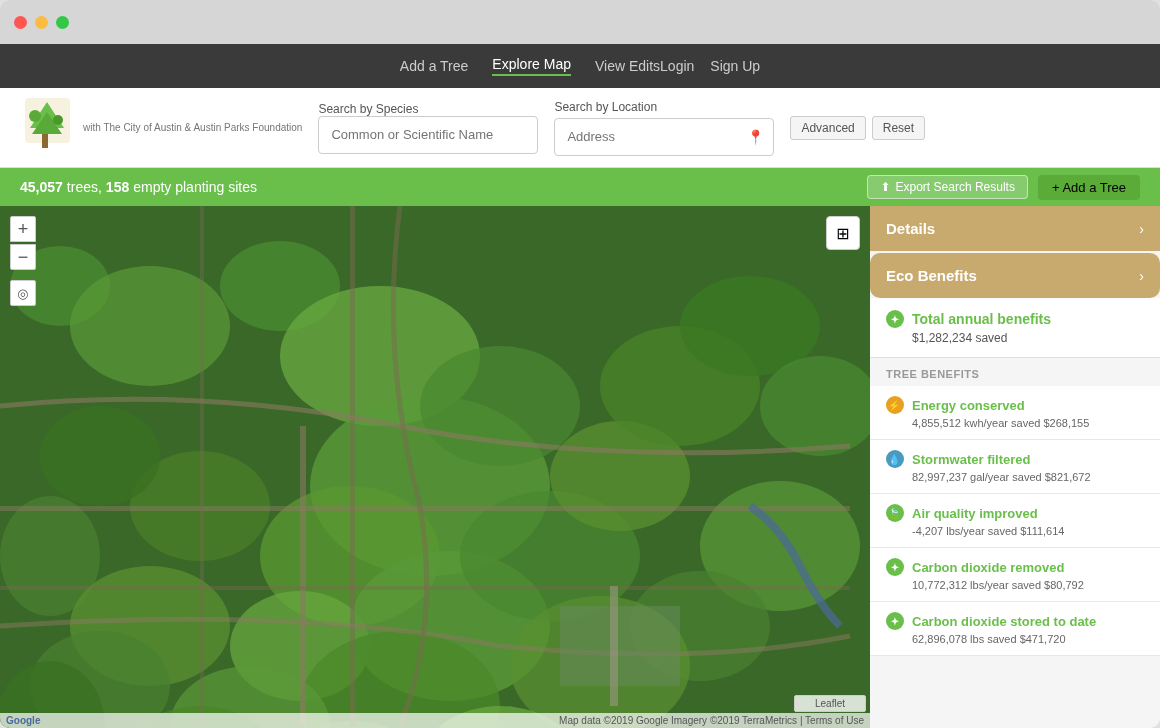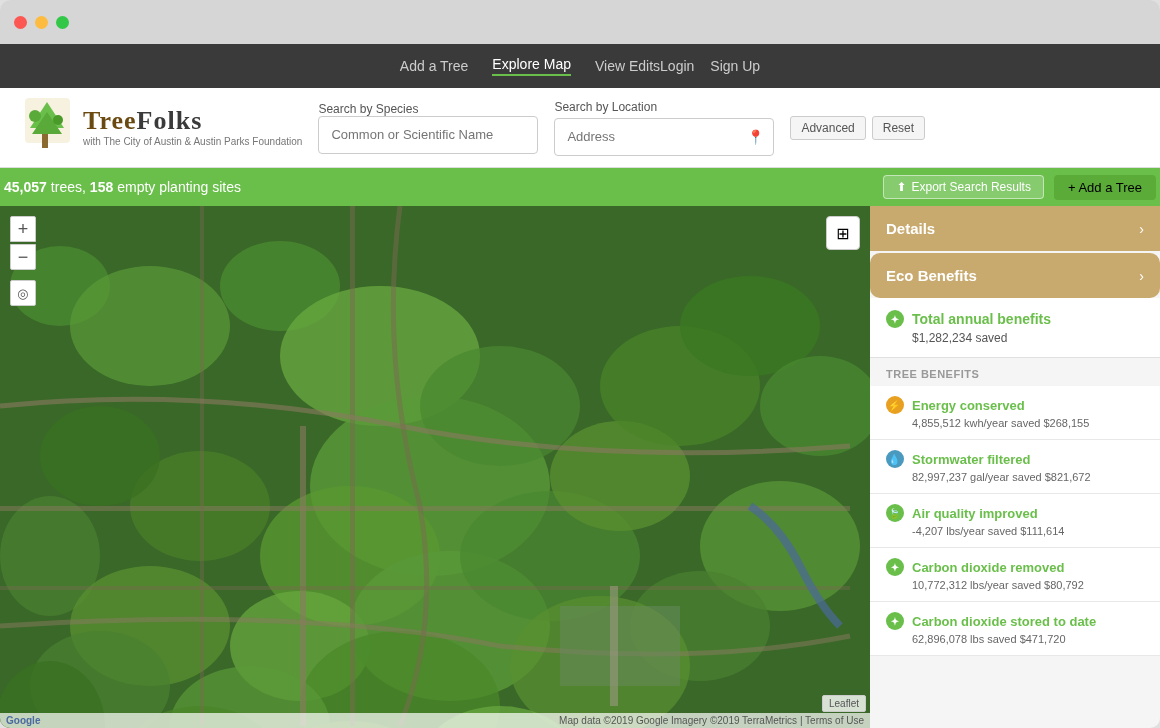--- a/index.html
+++ b/index.html
@@ -40,23 +40,20 @@
       <svg width="55" height="60" viewBox="0 0 55 60">
         <rect x="5" y="0" width="45" height="45" rx="4" fill="#c8a030" opacity="0.15"></rect>
         <polygon points="27,4 10,30 44,30" fill="#6abf4b"></polygon>
         <polygon points="27,14 12,36 42,36" fill="#5aaa3a"></polygon>
         <rect x="22" y="36" width="6" height="14" fill="#8a6a30"></rect>
         <circle cx="15" cy="18" r="6" fill="#5aaa3a"></circle>
         <circle cx="38" cy="22" r="5" fill="#4a9a2a"></circle>
       </svg>
     </div>
     <div>
-      <div style="font-size:26px; font-weight:700; color:#3a3a3a; font-family:Georgia,serif; letter-spacing:1px; line-height:1.1;">
-        <span style="color:#6a4a10;">Tree</span><span style="color:#3a3a3a;">Folks</span>
-      </div>
       <div style="font-size:10px; color:#777; line-height:1.2;">with The City of Austin &amp; Austin Parks Foundation</div>
     </div>
   </div>
 
   <div style="display:flex; flex-direction:column; gap:0;">
     <label style="font-size:12px; color:#555;">Search by Species</label>
     <input type="text" style="border: 1px solid rgb(204, 204, 204); border-radius: 4px; padding: 8px 12px; font-size: 13px; color: rgb(153, 153, 153); width: 220px; height: 38px; outline: none;" placeholder="Common or Scientific Name">
   </div>
 
   <div style="display:flex; flex-direction:column; gap:4px;">
@@ -68,21 +65,21 @@
   </div>
 
   <div style="display:flex; flex-direction:column; align-items:flex-start; gap:6px;">
     <div style="display:flex; gap:6px;">
       <button style="border:1px solid #ccc; background:#f5f5f5; padding:4px 10px; font-size:12px; cursor:pointer; border-radius:3px; color:#555;">Advanced</button>
       <button style="border:1px solid #ccc; background:#f5f5f5; padding:4px 10px; font-size:12px; cursor:pointer; border-radius:3px; color:#555;">Reset</button>
     </div>
   </div>
 </header>
 
-<div style="background:#6abf4b; padding:7px 4px; display:flex; align-items:center; justify-content:space-between; height:38px;">
+<div style="background:#6abf4b; padding:7px 20px; display:flex; align-items:center; justify-content:space-between; height:38px;">
   <div style="color:#fff; font-size:14px; display:flex; align-items:center; gap:4px;">
     <strong>45,057</strong>
     <span>trees,</span>
     <strong>158</strong>
     <span>empty planting sites</span>
   </div>
   <div style="display:flex; gap:10px; align-items:center;">
     <button style="background:rgba(255,255,255,0.2); border:1px solid rgba(255,255,255,0.5); color:#fff; padding:4px 12px; font-size:12px; border-radius:4px; cursor:pointer; display:flex; align-items:center; gap:5px;">
       <span>⬆</span>
       <span>Export Search Results</span>
@@ -152,21 +149,21 @@
       <button style="width:26px; height:26px; background:#fff; border:1px solid #ccc; display:flex; align-items:center; justify-content:center; cursor:pointer; font-size:13px; color:#555; border-radius:2px;">◎</button>
     </div>
 
     <div style="position:absolute; top:10px; right:10px; width:34px; height:34px; background:#fff; border:1px solid #ccc; border-radius:4px; display:flex; align-items:center; justify-content:center; cursor:pointer; z-index:10; font-size:16px;">⊞</div>
 
     <div style="position:absolute; bottom:0; left:0; right:0; background:rgba(255,255,255,0.7); padding:2px 6px; font-size:10px; color:#555; display:flex; justify-content:space-between; z-index:10;">
       <span style="font-weight:bold; color:#4a6aa0;">Google</span>
       <span>Map data ©2019 Google Imagery ©2019 TerraMetrics | Terms of Use</span>
     </div>
 
-    <div style="position:absolute; bottom:16px; right:4px; background:rgba(255,255,255,0.8); border:1px solid #ccc; padding:2px 6px; font-size:10px; color:#555; border-radius:2px; z-index:10;">Leaflet</div>
+    <div style="position:absolute; bottom:16px; right:4px; background:rgba(255,255,255,0.8); border:1px solid #ccc; padding:2px 20px; font-size:10px; color:#555; border-radius:2px; z-index:10;">Leaflet</div>
   </div>
 
   <div style="width:290px; background:#f5f5f5; display:flex; flex-direction:column; overflow-y:auto;">
 
     <div style="padding:14px 16px; display:flex; align-items:center; justify-content:space-between; background:#c8a96e; color:#fff; cursor:pointer;">
       <span style="font-size:15px; font-weight:600;">Details</span>
       <span style="font-size:14px;">›</span>
     </div>
 
     <div style="padding:14px 16px; display:flex; align-items:center; justify-content:space-between; background:#c8a96e; color:#fff; cursor:pointer; margin-top:2px;border-radius:10px;">

